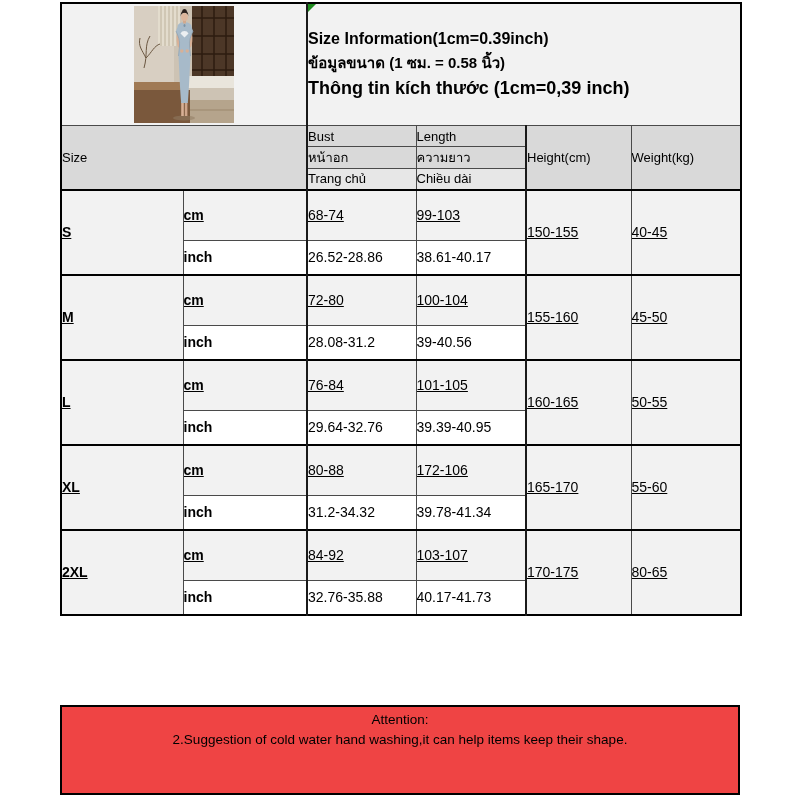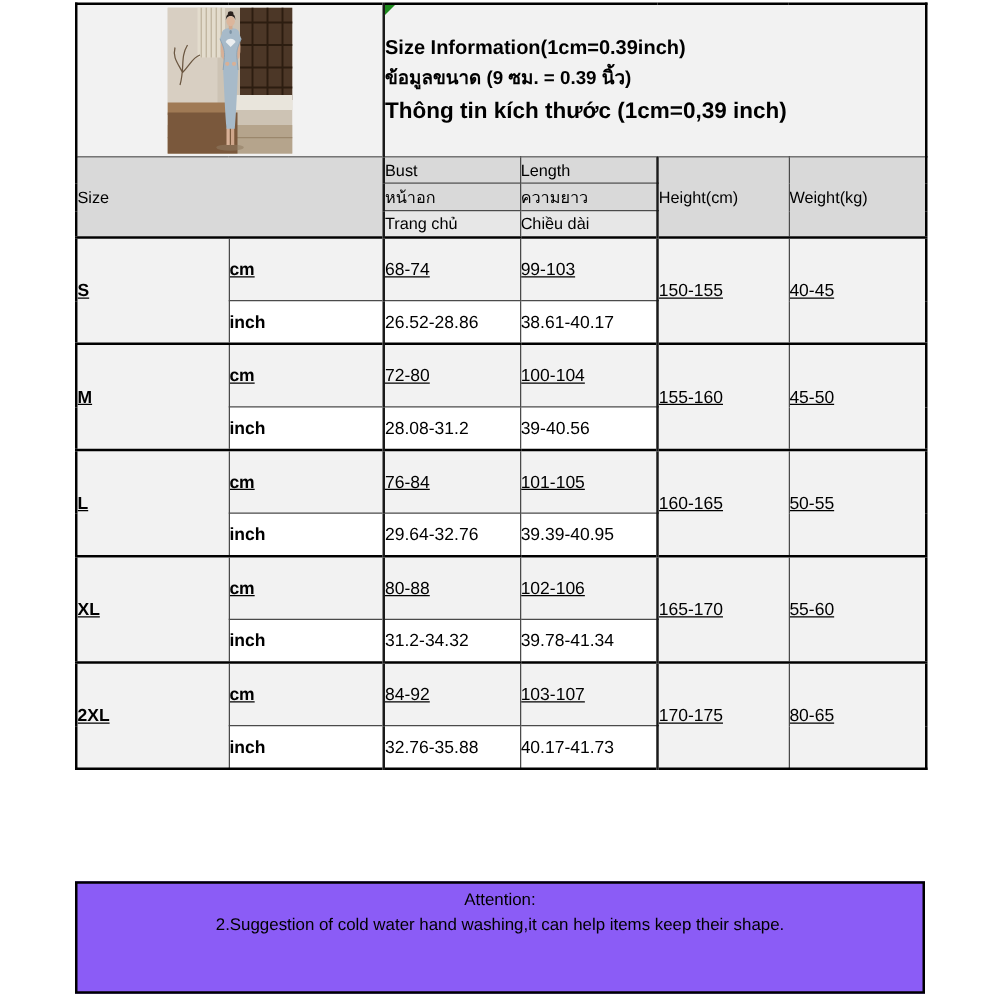--- a/index.html
+++ b/index.html
@@ -49,21 +49,21 @@
   
   td.size-cell { background:#d9d9d9; font-weight:bold; font-size:14px; }
   tr.cm-row td { background:#f2f2f2; height:51px; font-size:14px;text-decoration:underline; }
   tr.inch-row td { background:#ffffff; height:34px; font-size:14px; }
   td.unit { font-weight:bold; font-size:13px; }
   td.hw { background:#f2f2f2; font-size:14px; font-weight:normal; }
   
   .attention {
     position:absolute; left:60px; top:705px;
     width:680px; min-height:90px;
-    background:#8b5cf6;
+    background:#ef4444;
     border:2px solid #000;
     text-align:center;
     font-size:13.5px;
     line-height:1.3;
     padding:4px 8px 6px 8px;
   }
   .attention div { margin-bottom:2px; }
   
   .photo-wrap { display:flex; justify-content:center; align-items:center; height:121px; }
 </style>
@@ -131,21 +131,21 @@
             <ellipse cx="50.5" cy="11" rx="3.4" ry="4" fill="#dcb69c"></ellipse>
             <path d="M46.8,10.5 C46.5,5.5 54.5,5.5 54.2,10.5 C54.5,7.5 53.5,4.5 50.5,4.5 C47.5,4.5 46.5,7.5 46.8,10.5 Z" fill="#2a211d"></path>
             <ellipse cx="50.5" cy="4.8" rx="2.2" ry="1.8" fill="#2a211d"></ellipse>
           </svg>
         </div>
       </td>
       <td colspan="4" class="info-cell vsep">
         <span class="green-corner"></span>
         <div class="info-lines">
           <div class="info-en">Size Information(1cm=0.39inch)</div>
-          <div class="info-th">ข้อมูลขนาด (9 ซม. = 0.39 นิ้ว)</div>
+          <div class="info-th">ข้อมูลขนาด (1 ซม. = 0.58 นิ้ว)</div>
           <div class="info-vi">Thông tin kích thước (1cm=0,39 inch)</div>
         </div>
       </td>
     </tr>
 
     <tr class="hdr">
       <td colspan="2" rowspan="3" class="size-hd">Size</td>
       <td class="vsep">Bust</td>
       <td>Length</td>
       <td rowspan="3" class="vsep">Height(cm)</td>
@@ -199,21 +199,21 @@
     <tr class="inch-row">
       <td class="unit">inch</td>
       <td class="vsep">29.64-32.76</td>
       <td>39.39-40.95</td>
     </tr>
 
     <tr class="cm-row block-start">
       <td rowspan="2" class="size-cell">XL</td>
       <td class="unit">cm</td>
       <td class="vsep">80-88</td>
-      <td>102-106</td>
+      <td>172-106</td>
       <td rowspan="2" class="hw vsep">165-170</td>
       <td rowspan="2" class="hw">55-60</td>
     </tr>
     <tr class="inch-row">
       <td class="unit">inch</td>
       <td class="vsep">31.2-34.32</td>
       <td>39.78-41.34</td>
     </tr>
 
     <tr class="cm-row block-start">

